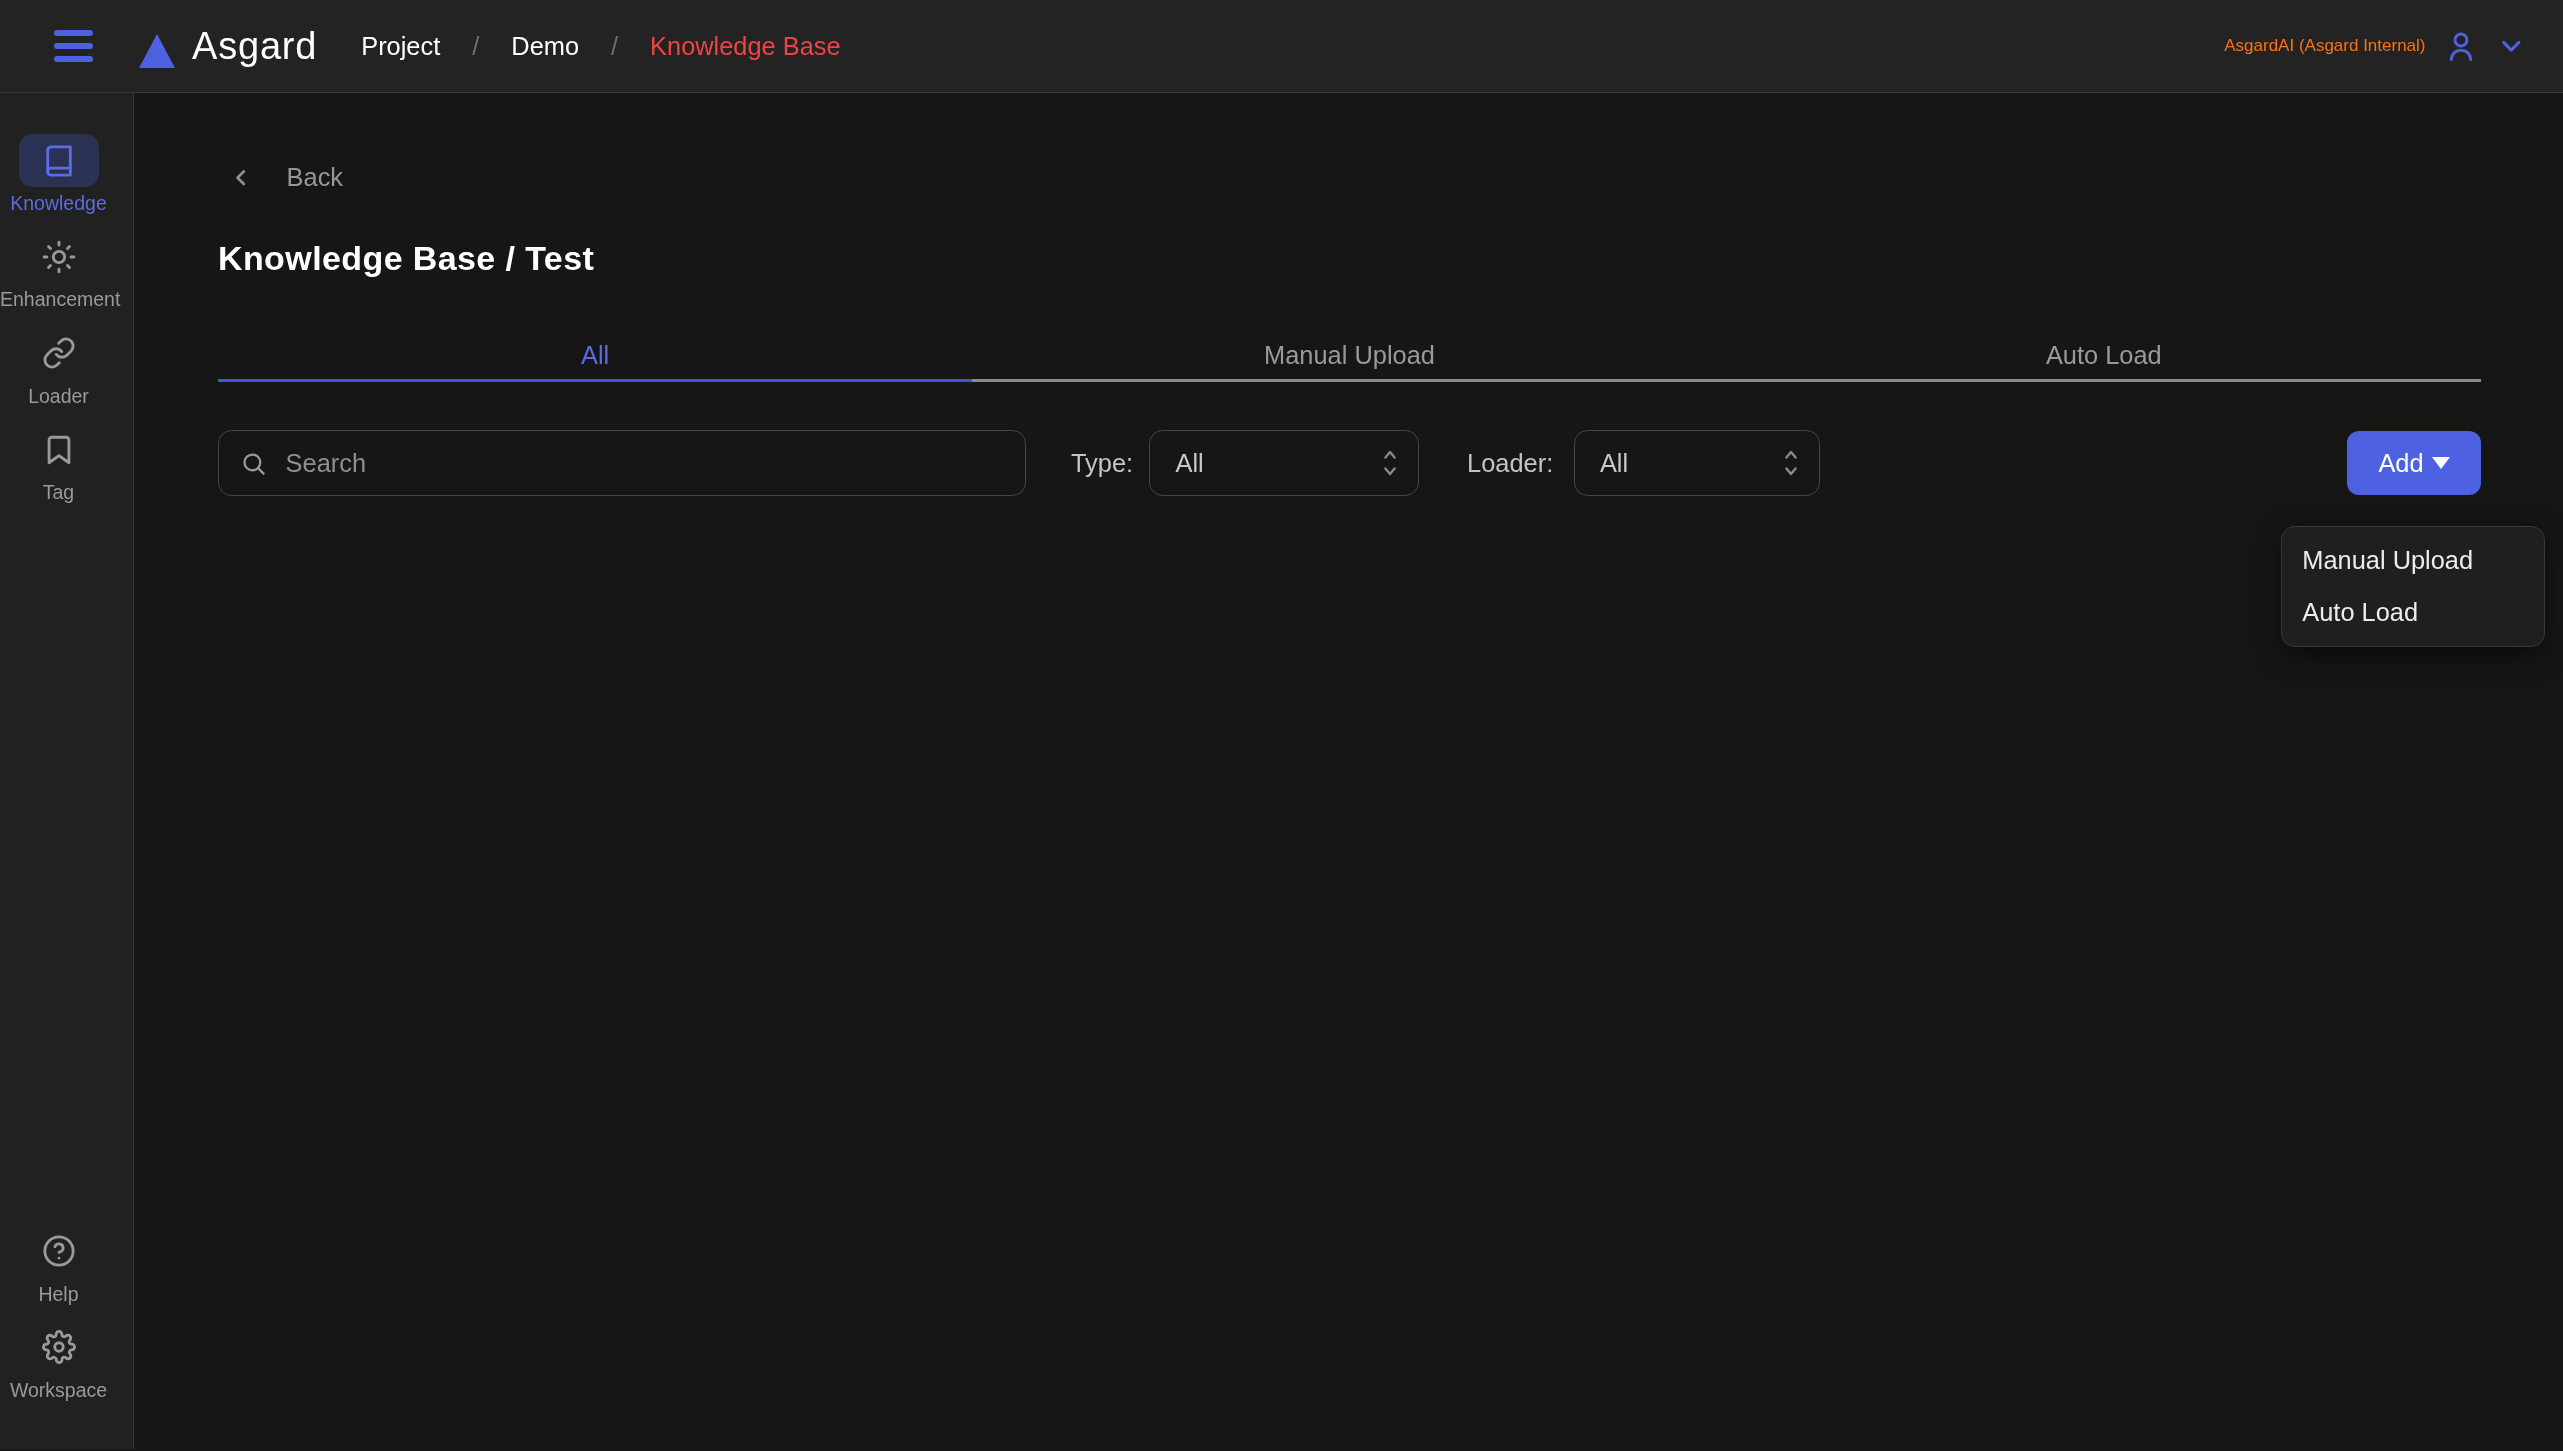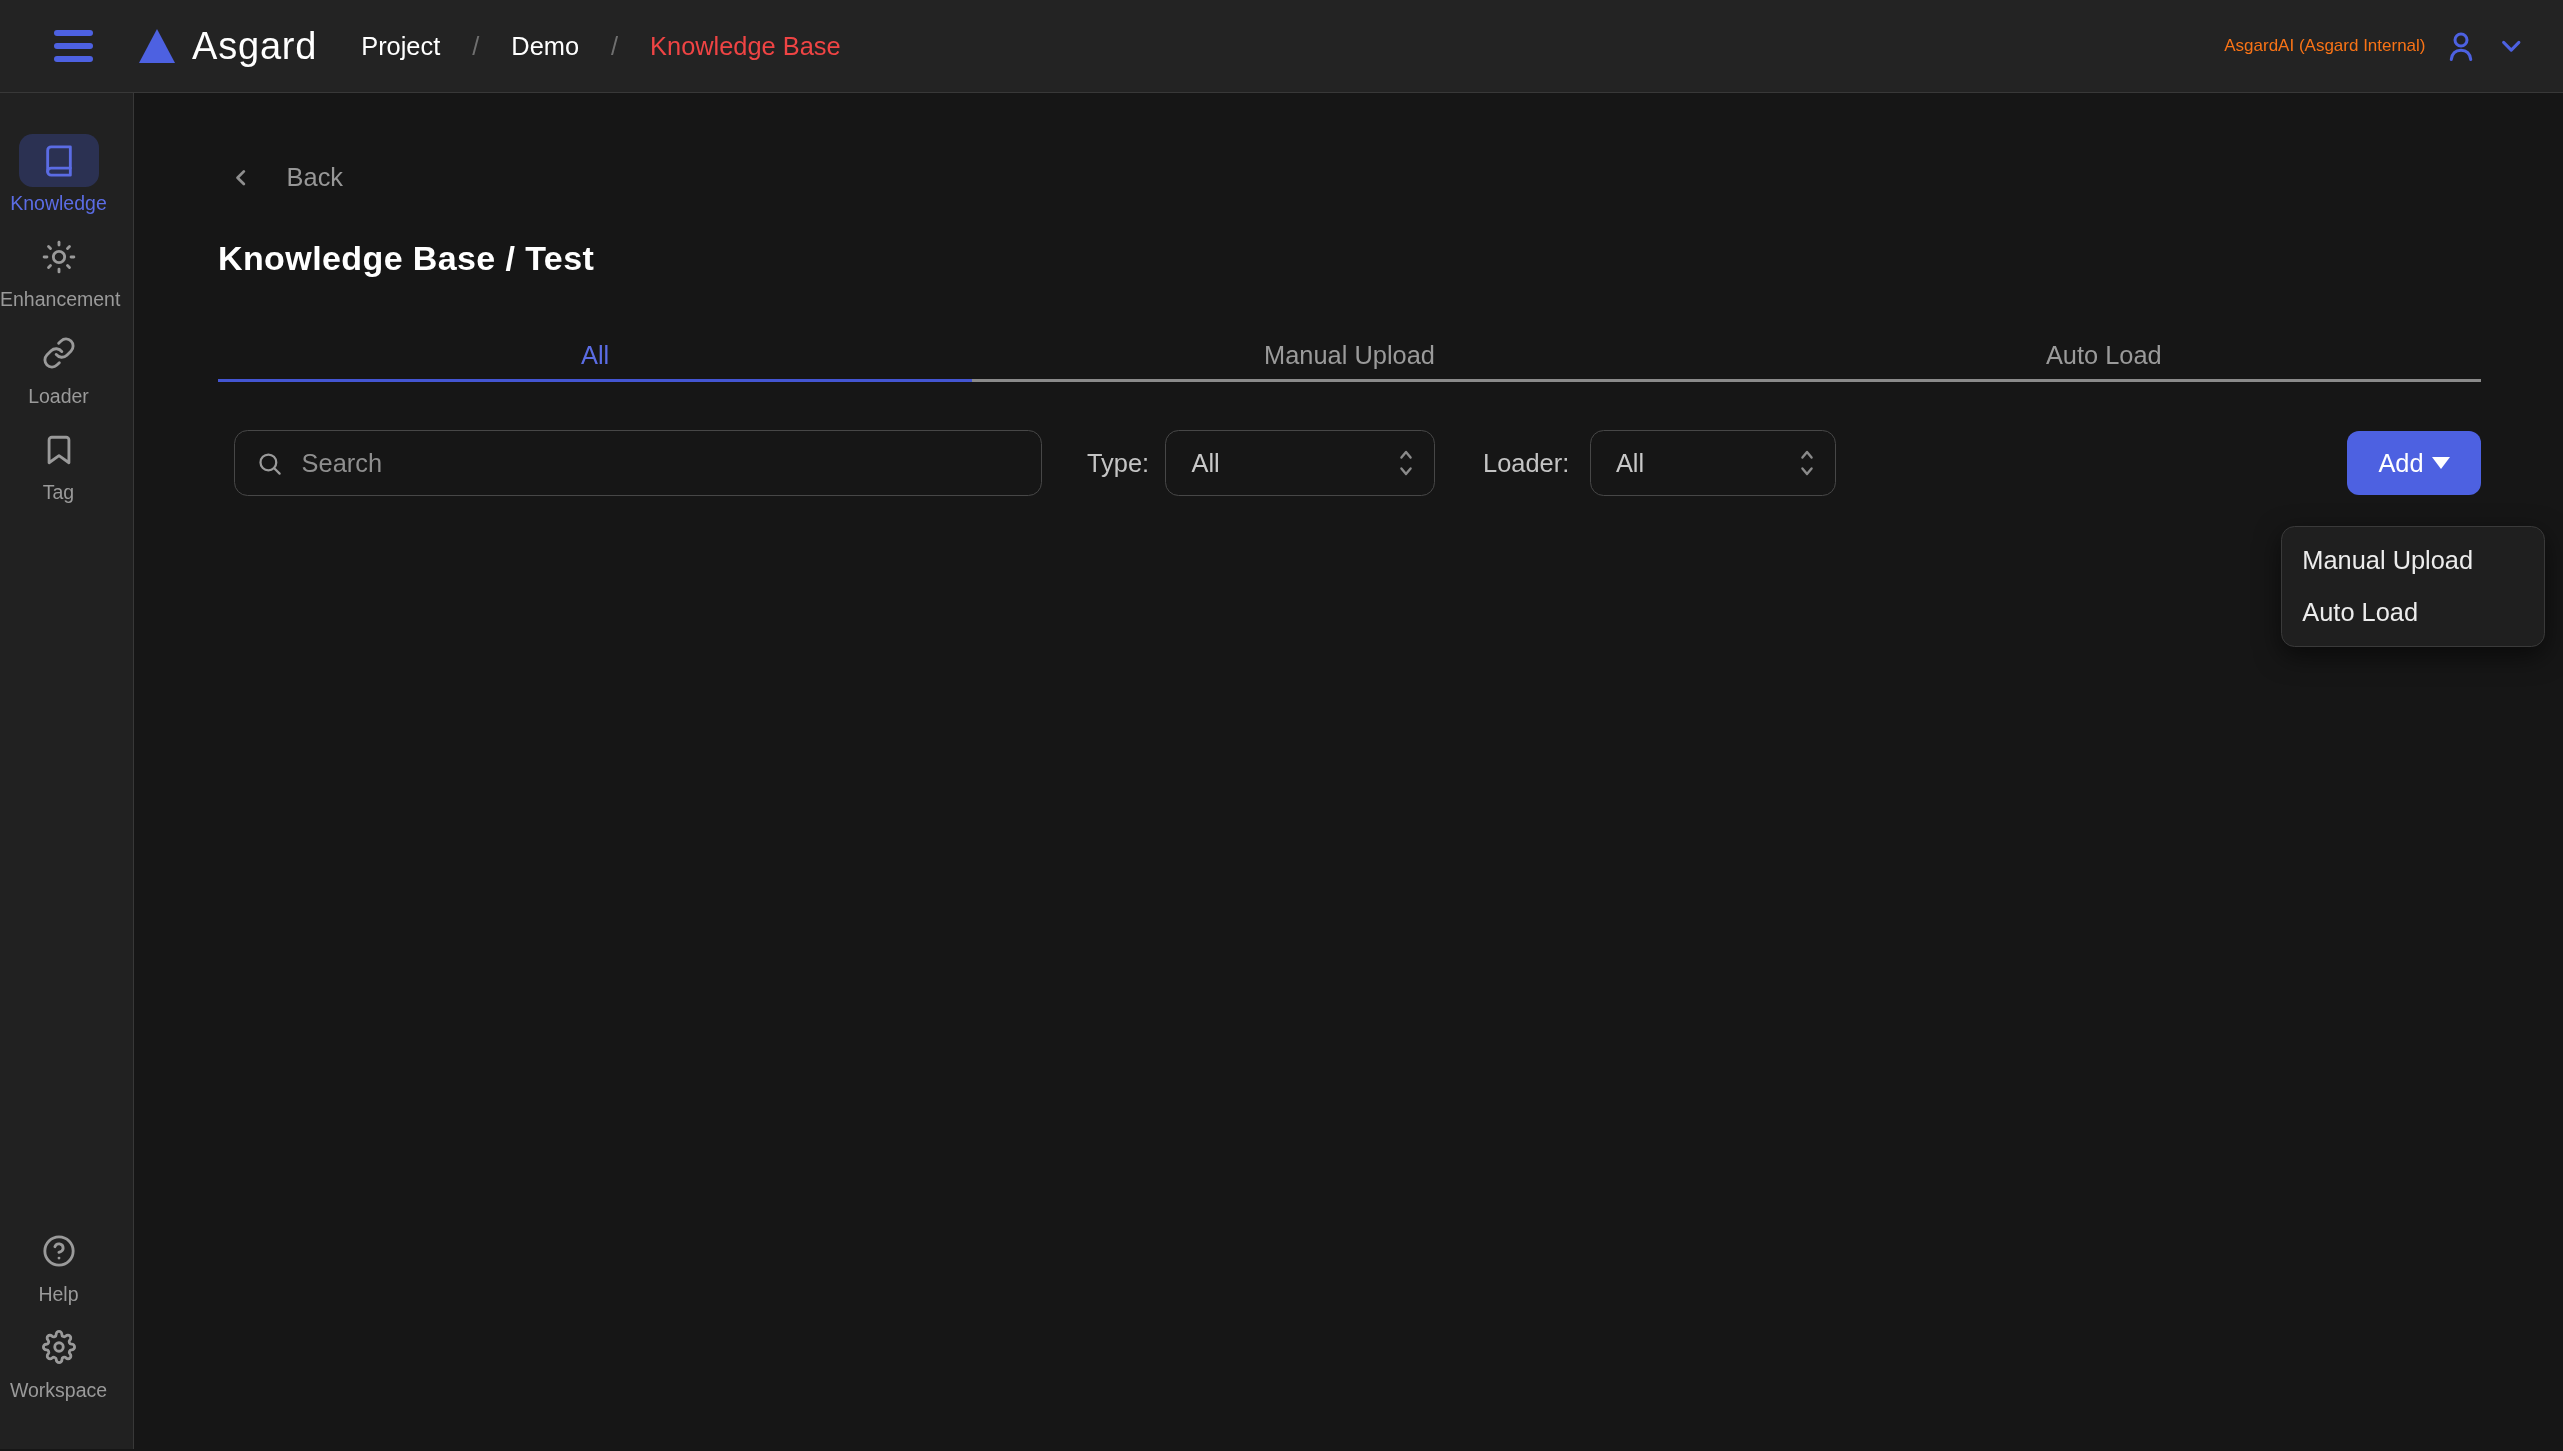--- a/index.html
+++ b/index.html
@@ -10,21 +10,21 @@
     overflow:hidden;
     color:#e8e8e8;
   }
   
   .header {
     height:93px; background:#232323; border-bottom:1.7px solid #383838;
     display:flex; align-items:center; padding:0 37px 0 54px;
   }
   .hamburger { width:39px; height:32px; display:flex; flex-direction:column; justify-content:space-between; cursor:pointer; }
   .hamburger span { display:block; height:6px; border-radius:3.4px; background:#4d61e1; }
-  .logo { display:flex; align-items:center; margin-left:46px; }
+  .logo { display:flex; align-items:flex-end; margin-left:46px; }
   .logo-triangle { width:0; height:0; border-left:18px solid transparent; border-right:18px solid transparent; border-bottom:34px solid #4d61e1; }
   .logo-text { color:#ffffff; font-size:38px; font-weight:500; letter-spacing:0.8px; margin-left:17px; }
   .breadcrumb { display:flex; align-items:center; gap:32px; margin-left:44px; font-size:25.4px; }
   .crumb { color:#ffffff; cursor:pointer; }
   .crumb-sep { color:#6f6f6f; }
   .crumb-current { color:#ef4444; }
   .header-right { margin-left:auto; display:flex; align-items:center; gap:17px; }
   .account-name { color:#f97316; font-size:17px; }
   .icon { display:inline-flex; align-items:center; justify-content:center; }
   
@@ -47,21 +47,21 @@
   .tabs-wrap { margin-top:59px; }
   .tabs { display:flex; }
   .tab { flex:1; text-align:center; font-size:25.4px; line-height:30.5px; color:#9a9a9a; padding-bottom:8.5px; cursor:pointer; }
   .tab.active { color:#5b6ce4; }
   .tabs-underline { height:3.4px; display:flex; }
   .tu-active { width:33.333%; background:#4355d2; }
   .tu-rest { flex:1; background:#8a8a8a; }
   .filter-row { margin-top:48px; display:flex; align-items:center; }
   .search-box {
     width:808px; height:66px; border:1.7px solid #474747; border-radius:13.6px;
-    display:flex; align-items:center; padding:0 20.3px 0 21px; gap:18.6px; background:transparent;margin-left:16px;
+    display:flex; align-items:center; padding:0 20.3px 0 21px; gap:18.6px; background:transparent;
   }
   .search-box input {
     flex:1; background:transparent; border:none; outline:none;
     color:#dddddd; font-size:25.4px; font-family:"Liberation Sans", sans-serif;
   }
   .search-box input::placeholder { color:#8f8f8f; }
   .filter-label { font-size:25.4px; color:#c4c4c4; white-space:nowrap; }
   .lbl-type { margin-left:45px; }
   .lbl-loader { margin-left:48px; }
   .select {

